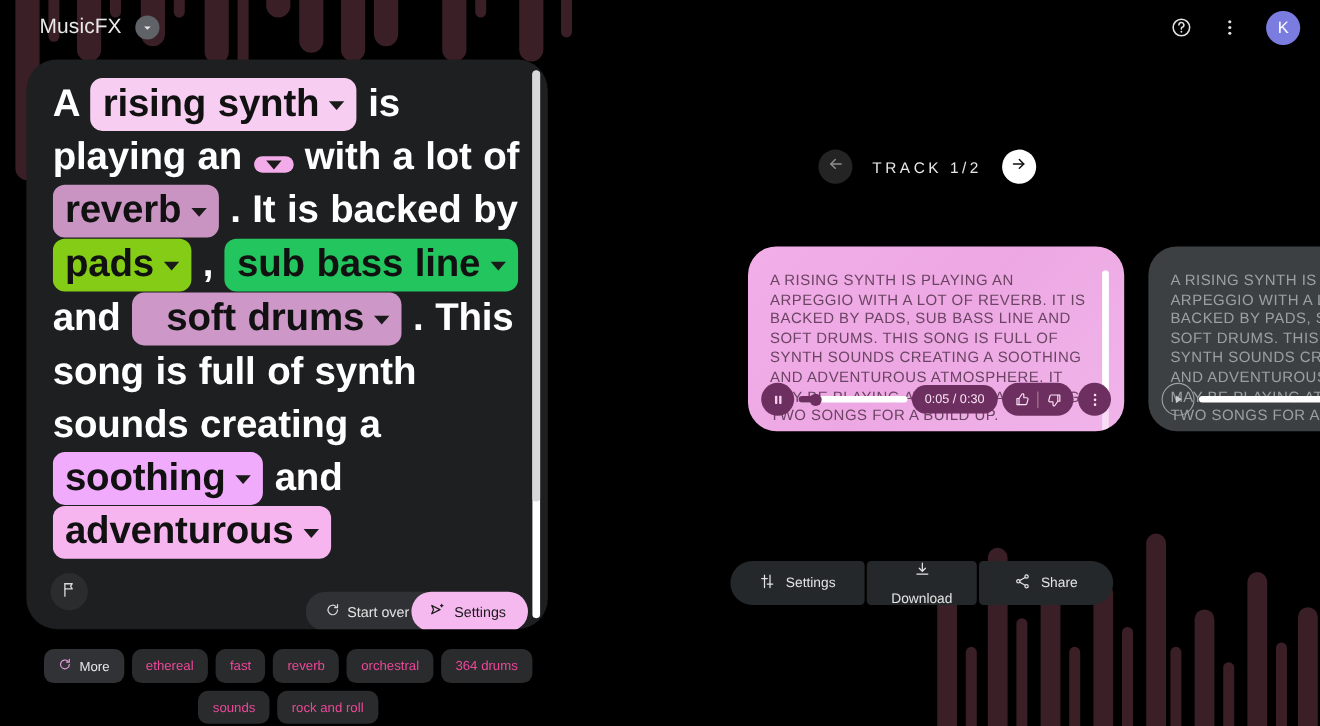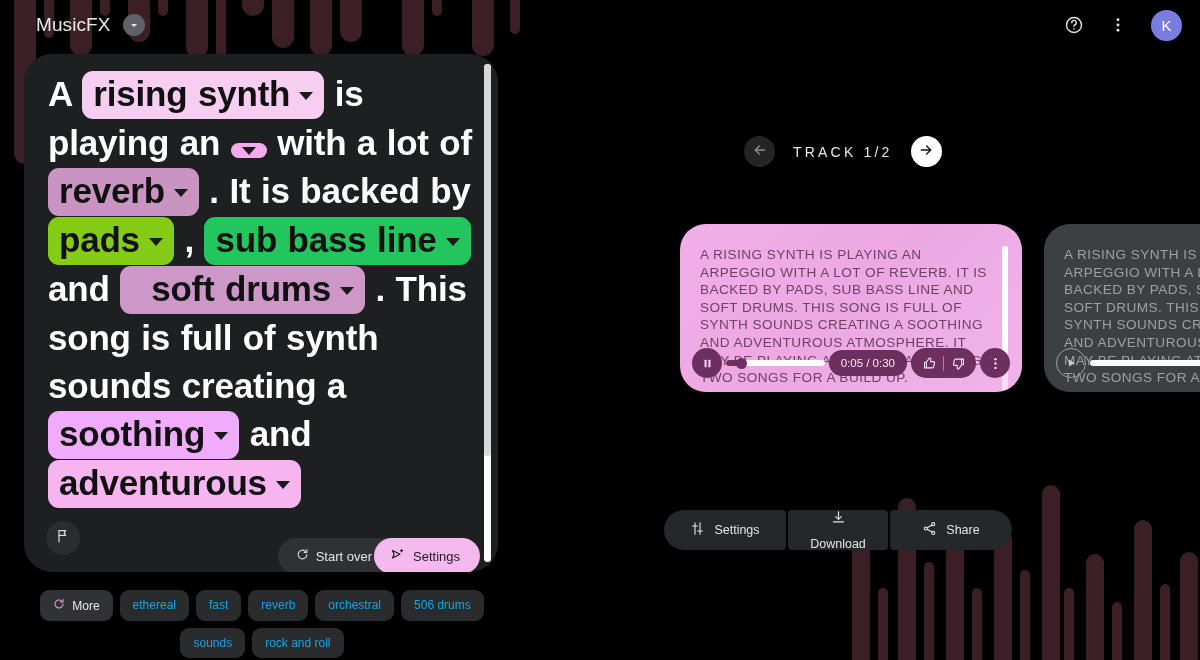--- a/index.html
+++ b/index.html
@@ -103,21 +103,21 @@
     position: absolute; left: 0; top: 0; width: 7px; height: 392px;
     background: #d8d8d8; border-radius: 4px; cursor: pointer;
   }
 
   
   .suggest {
     position: absolute; left: 24px; top: 590px; width: 476px; z-index: 10;
     display: flex; flex-wrap: wrap; gap: 7px; justify-content: center;
   }
   .sg {
-    background: #2a2b2d; color: #0ea5e9; font-size: 12px;
+    background: #2a2b2d; color: #ec4899; font-size: 12px;
     border-radius: 9px; padding: 8px 13px; cursor: pointer; white-space: nowrap;
   }
   .sg.more { display: flex; align-items: center; gap: 7px; color: #e8e8e8; background:#313235; }
 
   
   .tracknav {
     position: absolute; left: 744px; top: 136px; display: flex; align-items: center; gap: 18px; z-index: 15;
   }
   .nav-circle {
     width: 31px; height: 31px; border-radius: 50%;
@@ -329,21 +329,21 @@
         <span><svg width="12" height="12" viewBox="0 0 24 24" fill="none" stroke="#e39ad8" stroke-width="2.2" stroke-linecap="round">
             <path d="M20 12a8 8 0 1 1-2.4-5.7"></path>
             <path d="M20 3v5h-5"></path>
           </svg></span>
         <span>More</span>
       </div>
       <div class="sg">ethereal</div>
       <div class="sg">fast</div>
       <div class="sg">reverb</div>
       <div class="sg">orchestral</div>
-      <div class="sg">506 drums</div>
+      <div class="sg">364 drums</div>
       <div class="sg">sounds</div>
       <div class="sg">rock and roll</div>
     </div>
 
   <div class="tracknav">
     <div class="nav-circle nav-prev">
       <span>
         <svg width="16" height="16" viewBox="0 0 24 24" fill="none" stroke="currentColor" stroke-width="2" stroke-linecap="round" stroke-linejoin="round">
           <path d="M19 12H5"></path>
             <path d="M11 6l-6 6 6 6"></path>

